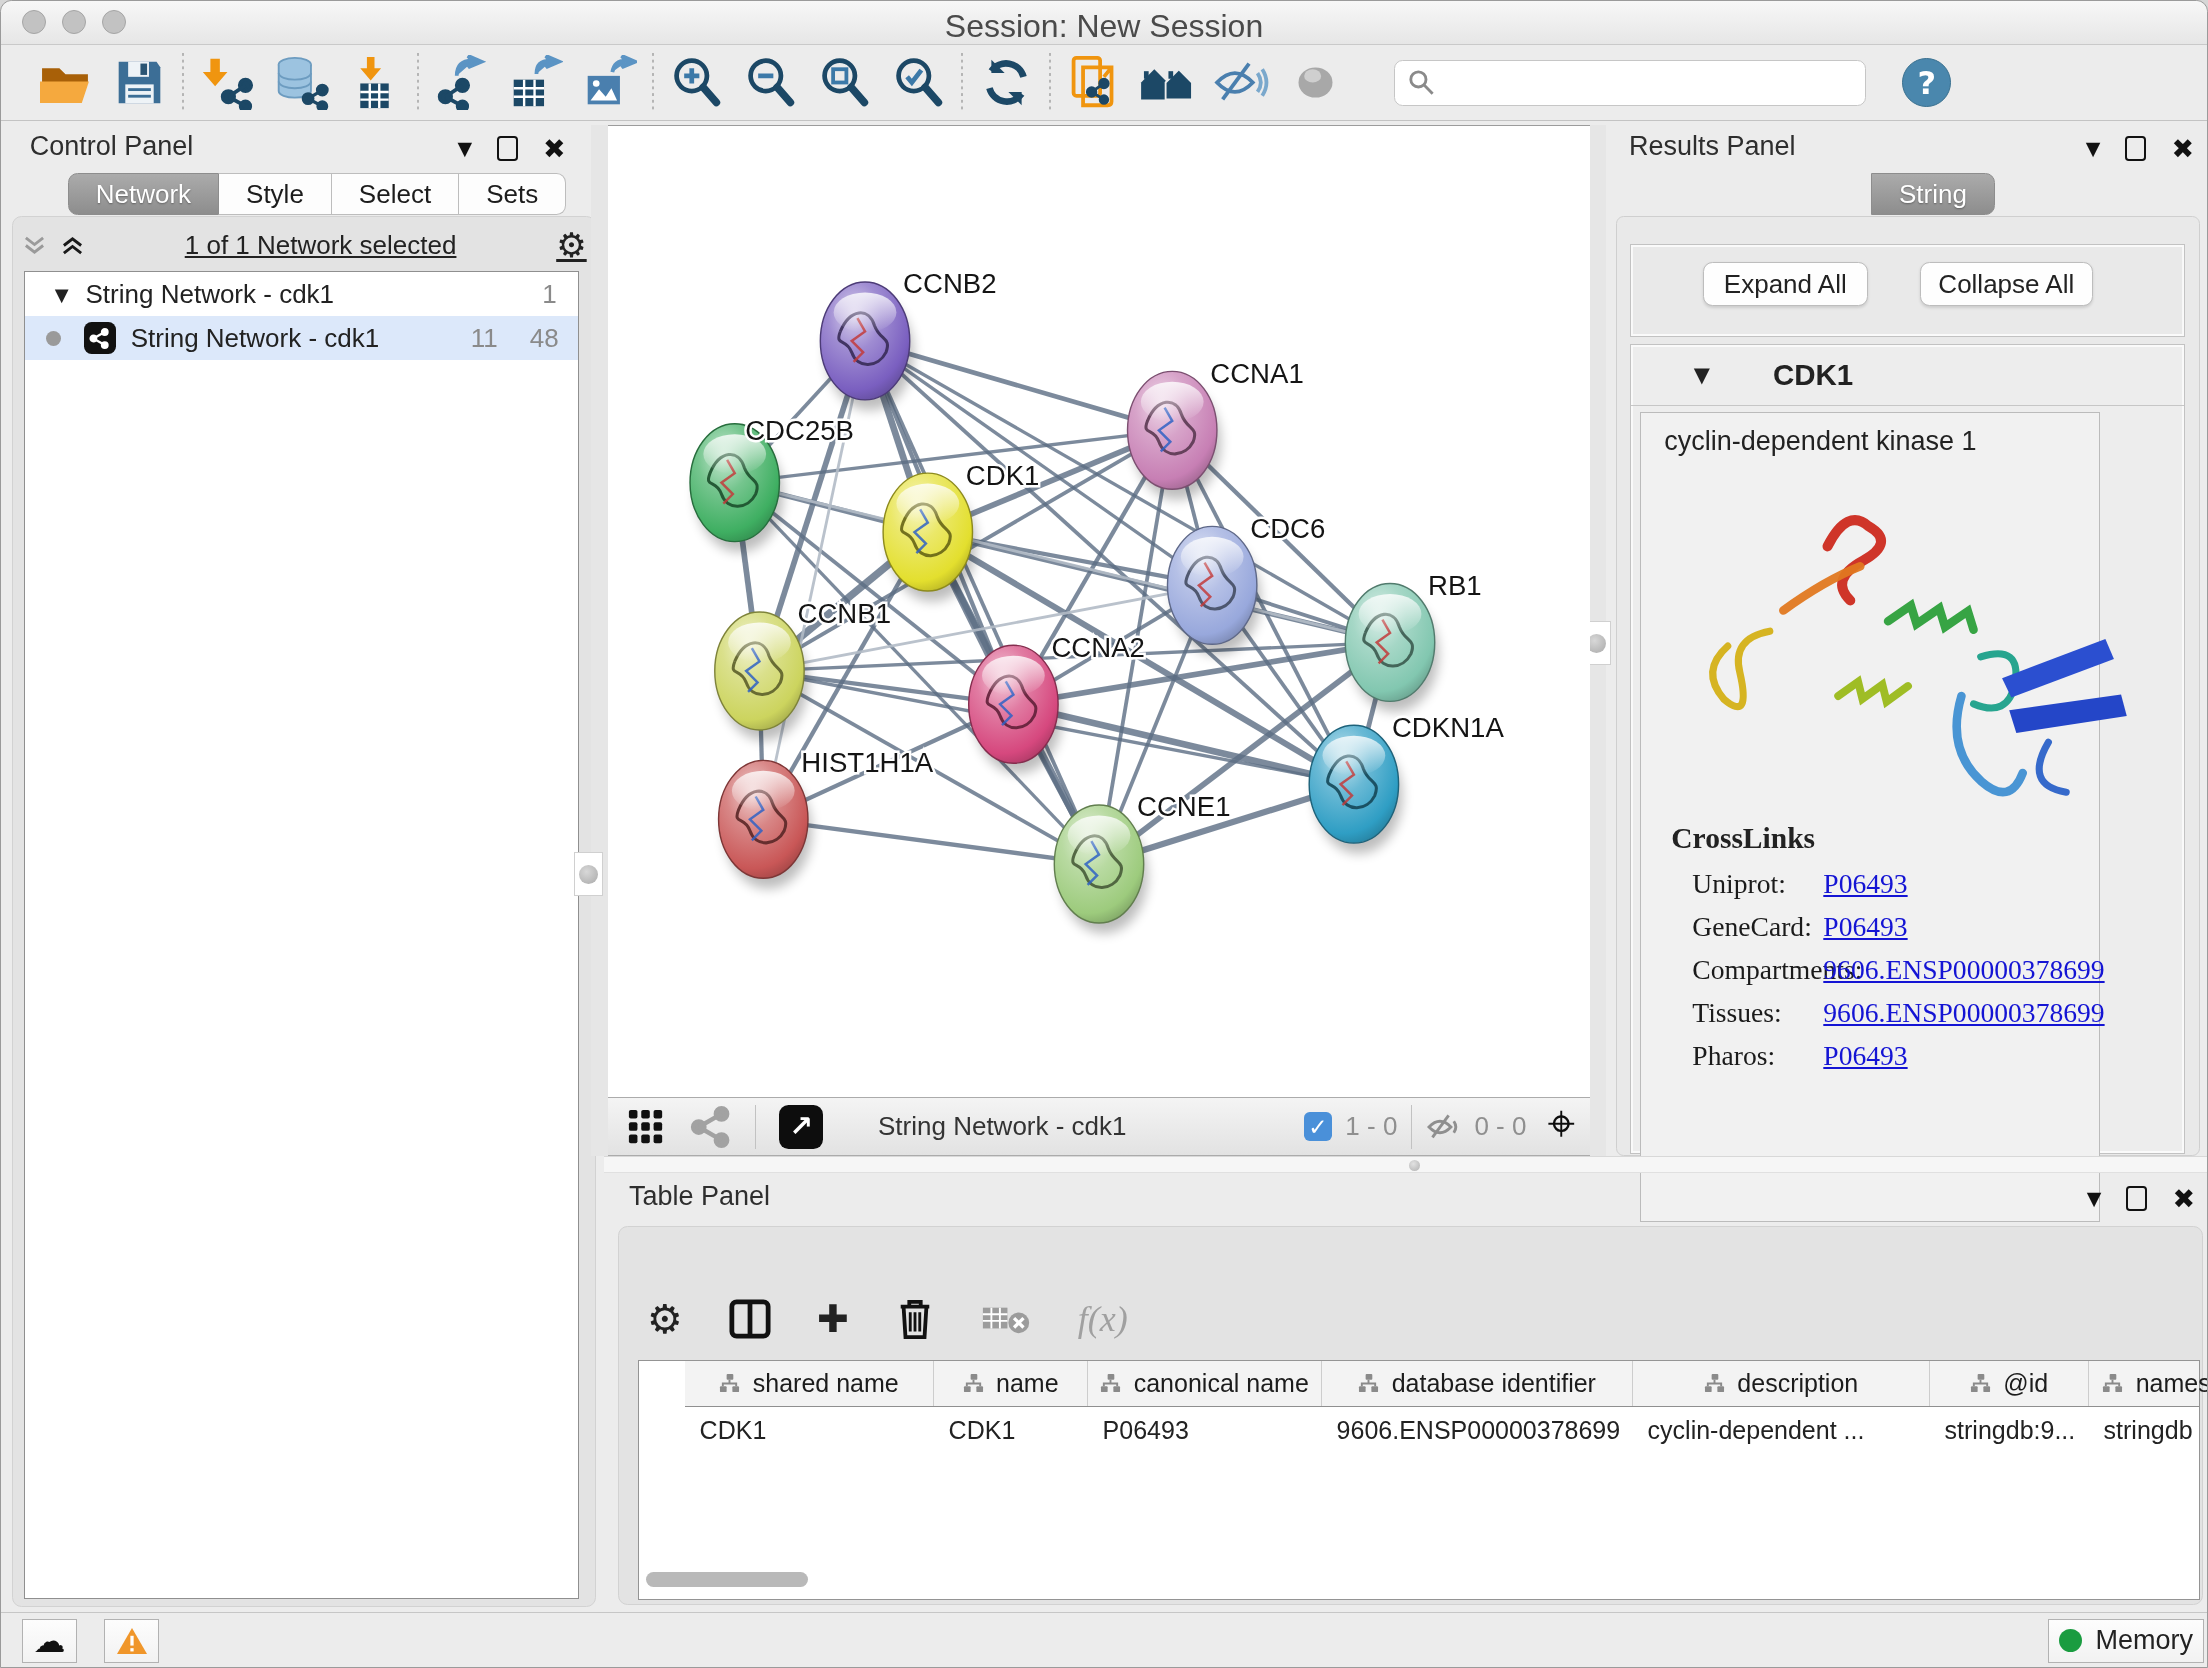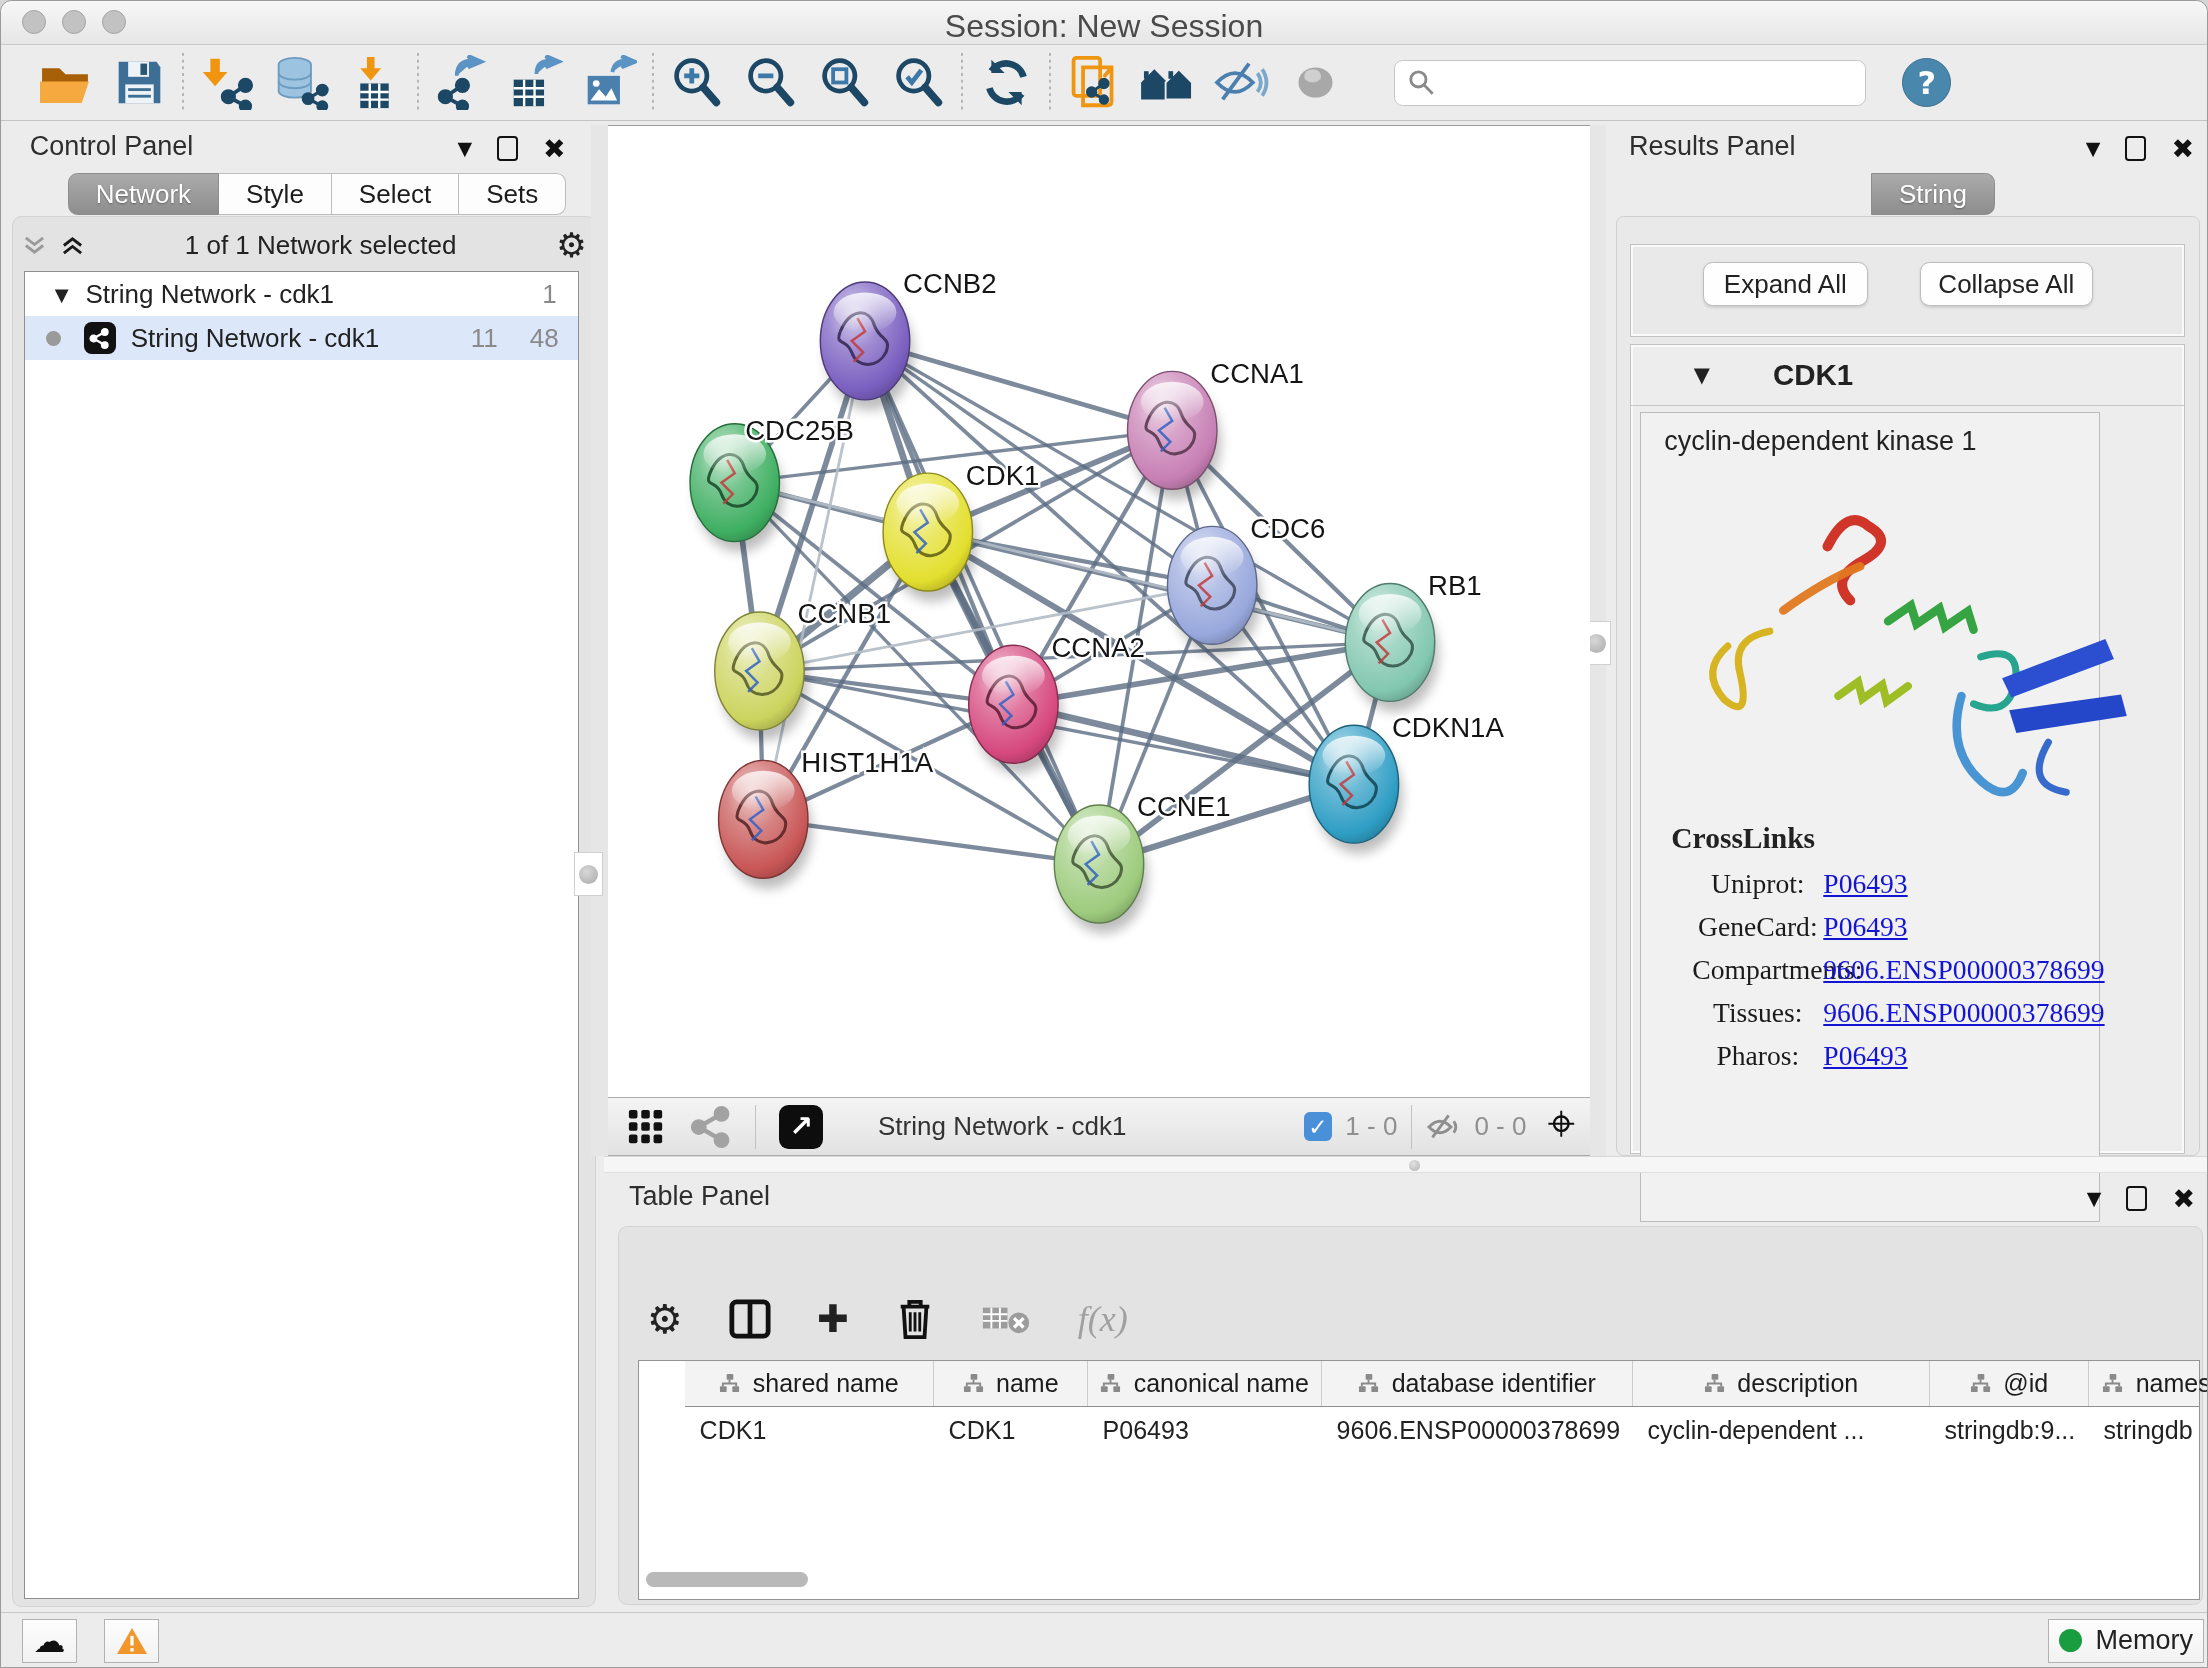--- a/index.html
+++ b/index.html
@@ -35,21 +35,21 @@
   .tab{height:42px;padding:0 27px;background:#fdfdfd;border:1px solid #bdbdbd;border-left:none;
     font-size:26px;display:flex;align-items:center;color:#1c1c1c;}
   .tab:first-child{border-left:1px solid #bdbdbd;border-radius:9.5px 0 0 9.5px;}
   .tab:last-child{border-radius:0 9.5px 9.5px 0;}
   .tab.sel{background:linear-gradient(#ababab,#8d8d8d);color:#fff;border-color:#8d8d8d;
     text-shadow:0 1px 1.9px rgba(0,0,0,.35);}
   .graybox{background:#e3e3e3;border:1px solid #d2d2d2;border-radius:9.5px;}
   
   .cpanel{position:absolute;left:5.7px;top:124px;width:595px;height:1484px;}
   .cp-gray{position:absolute;left:5.7px;top:91px;width:584px;height:1391px;}
-  .cp-status{position:absolute;left:15px;right:15px;top:99px;height:42px;display:flex;align-items:center;font-size:26px;}
+  .cp-status{position:absolute;left:15px;right:15px;top:99px;height:42px;display:flex;align-items:center;font-size:26px;text-decoration:underline;}
   .treebox{position:absolute;left:17px;top:146px;width:555px;height:1328px;background:#fff;border:1.9px solid #8f8f8f;}
   .trow{height:44px;display:flex;align-items:center;font-size:26px;}
   .trow.sel{background:#dce8fa;}
   .badge{width:32px;height:32px;border-radius:7.6px;background:#111;display:flex;align-items:center;justify-content:center;}
   .cnt{color:#8a8a8a;}
   
   .gutter{position:absolute;top:124px;width:17px;height:1031px;background:#e6e6e6;}
   .handle{position:absolute;width:28.5px;height:44px;background:#fff;border:1px solid #d0d0d0;
     display:flex;align-items:center;justify-content:center;}
   .handle i{width:19px;height:19px;border-radius:50%;background:radial-gradient(circle at 40% 35%,#d8d8d8,#a9a9a9);}
@@ -61,21 +61,21 @@
   .nfsep{width:1px;height:44px;background:#c2c2c2;margin:0 13.3px;}
   .blackbtn{width:44px;height:44px;background:#0d0d0d;border-radius:9.5px;color:#fff;
     display:flex;align-items:center;justify-content:center;font-size:28.5px;font-weight:bold;}
   .chk{width:28.5px;height:28.5px;background:#4a90d9;border-radius:5.7px;color:#fff;font-size:23px;
     display:flex;align-items:center;justify-content:center;}
   .gtxt{color:#8f8f8f;}
   
   .rpanel{position:absolute;left:1605px;top:124px;width:603px;height:1031px;}
   .rp-gray{position:absolute;left:9.5px;top:91px;width:584px;height:940px;background:#e9e9e9;
     border:1px solid #cfcfcf;border-radius:7.6px;}
-  .etched{border:1.9px solid #c2c2c2;box-shadow:inset 0 0 0 1.9px #fafafa;text-align:center;}
+  .etched{border:1.9px solid #c2c2c2;box-shadow:inset 0 0 0 1.9px #fafafa;}
   .rbtn{position:absolute;height:44px;background:#fefefe;border:1px solid #bdbdbd;border-radius:9.5px;
     font-size:26px;display:flex;align-items:center;justify-content:center;box-shadow:0 1.9px 2.9px rgba(0,0,0,.12);}
   .entryhdr{position:absolute;left:0;top:0;right:0;height:61px;border-bottom:1px solid #c6c6c6;
     display:flex;align-items:center;}
   .subbox{position:absolute;left:9.5px;top:67px;width:460px;height:810px;background:#f1f1f1;border:1px solid #bbb;}
   .serif{font-family:"Liberation Serif",serif;}
   .xl-label{font-size:27.6px;color:#1b1b1b;}
   .xl-link{font-size:27.6px;color:#1414d4;text-decoration:underline;}
   
   .hsplit{position:absolute;left:603px;top:1155px;width:1605px;height:17px;background:#f6f6f6;

